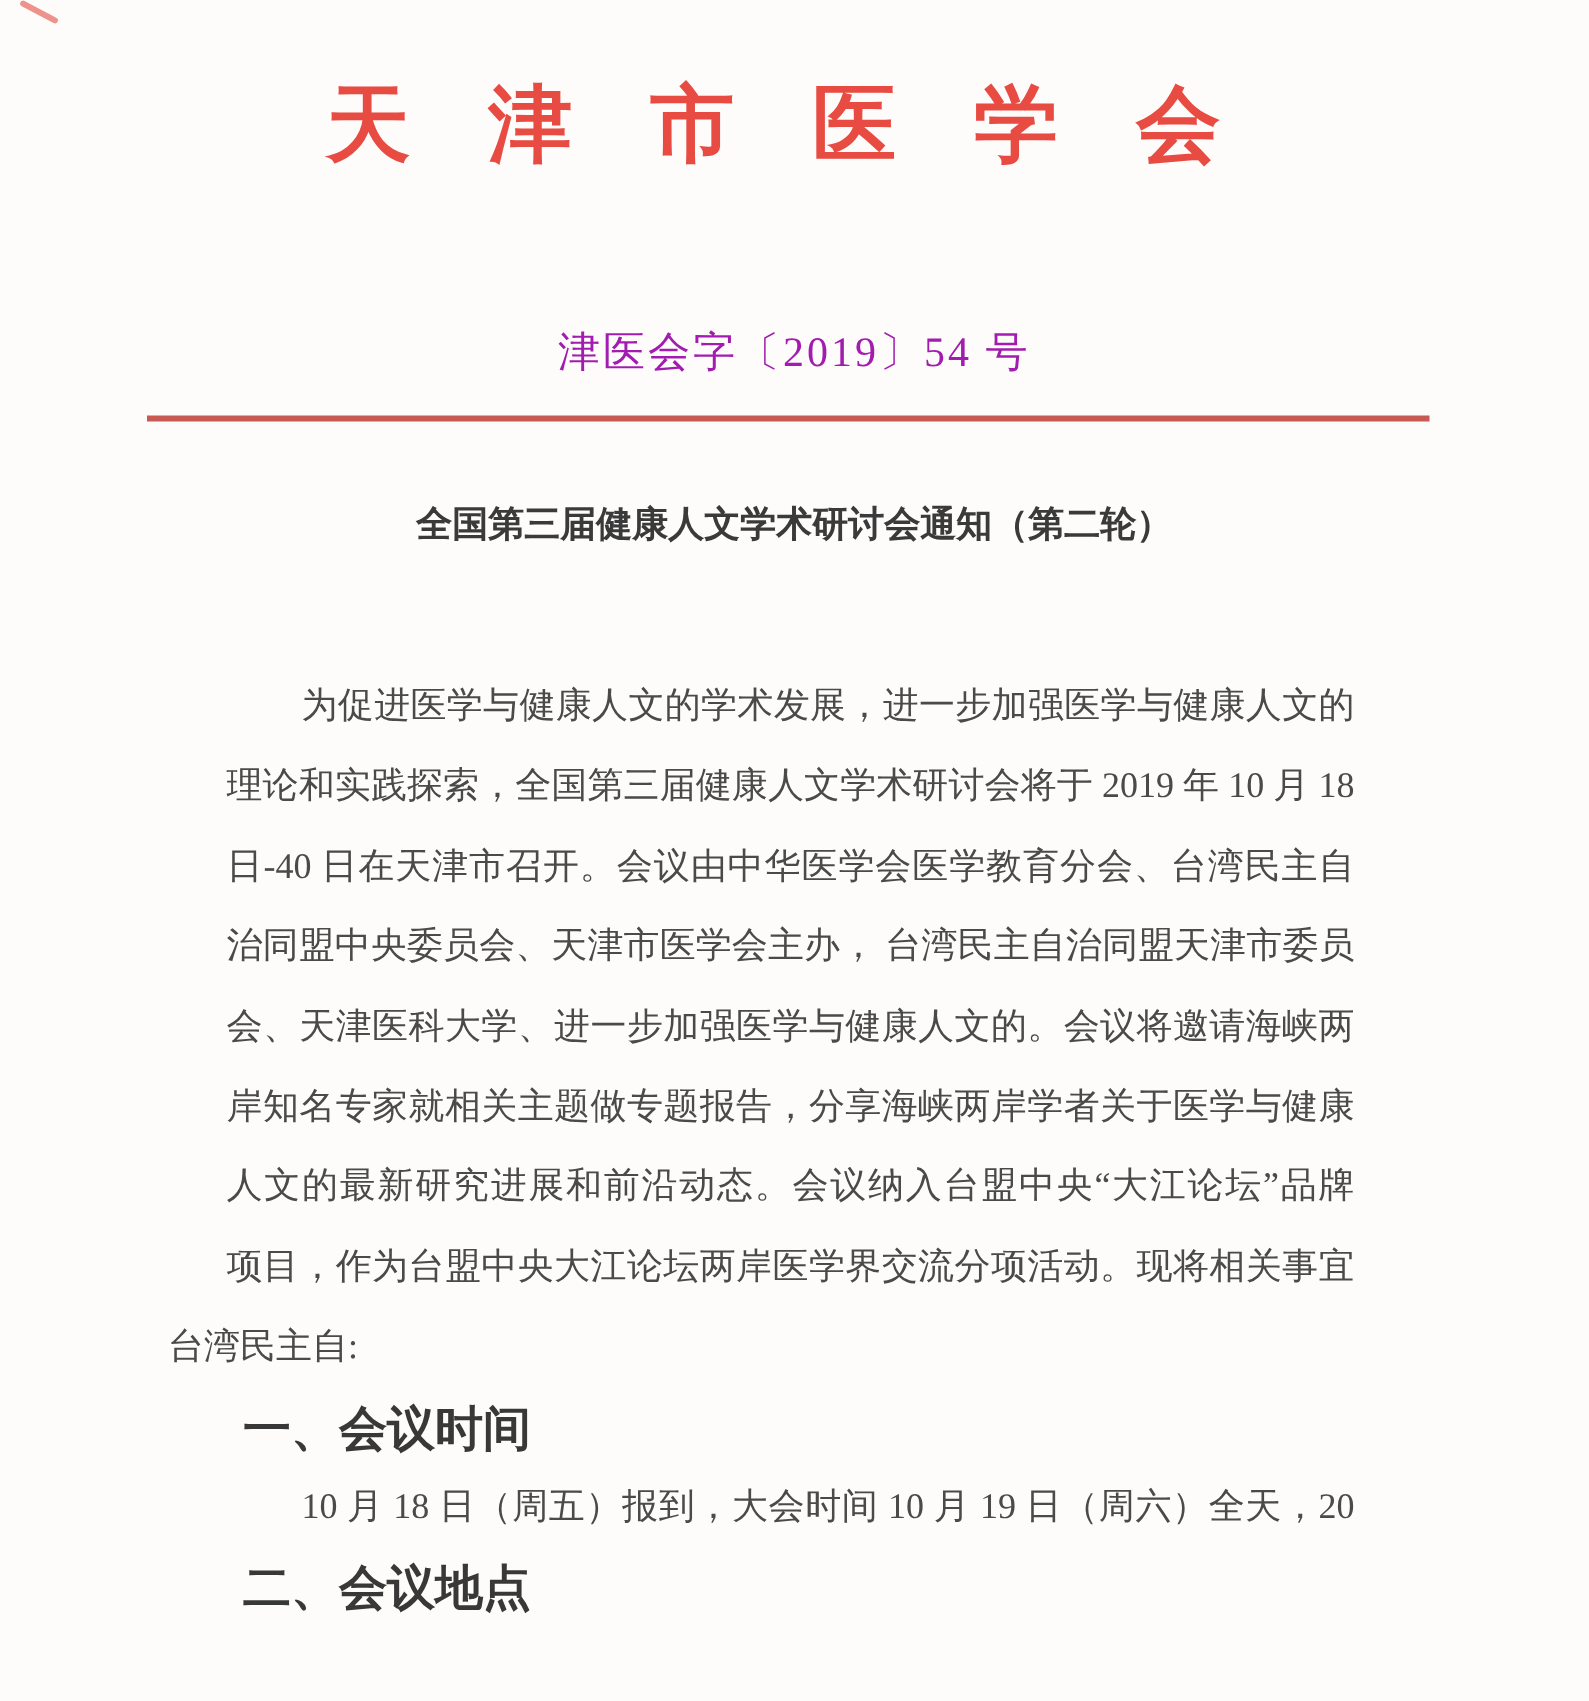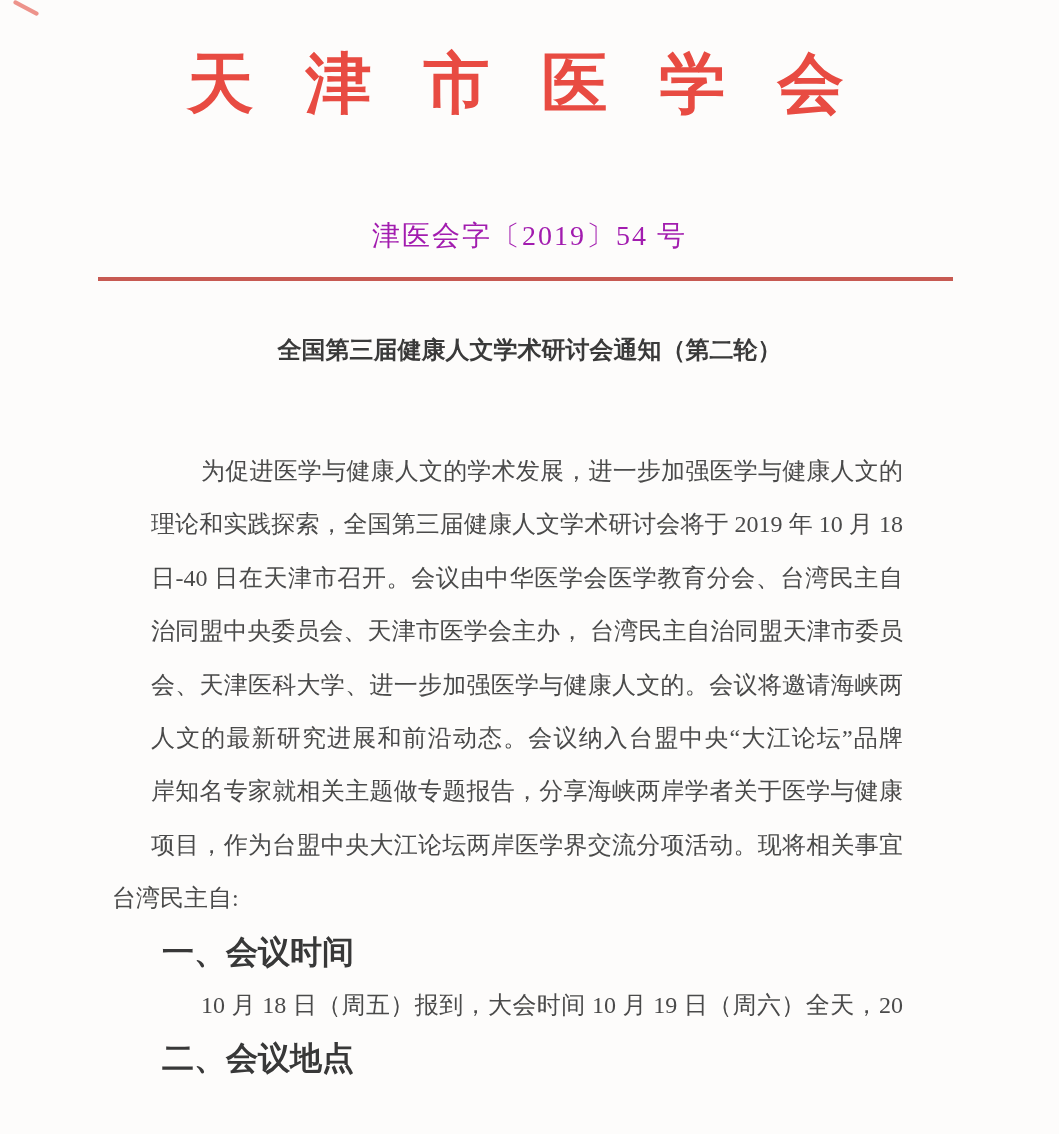--- a/index.html
+++ b/index.html
@@ -22,21 +22,21 @@
     width: 28px; height: 4px;
     background: #e8786f;
     transform: rotate(28deg);
     border-radius: 2px;
     opacity: .8;
   }
   .letterhead {
     position: absolute;
     top: 36px; left: 0; width: 100%;
     text-align: center;
-    font-size: 66px;
+    font-size: 56px;
     line-height: 96px;
     font-weight: bold;
     letter-spacing: 52px;
     padding-left: 24px;
     box-sizing: border-box;
     color: #e84b42;
     white-space: nowrap;
   }
   .doc-number {
     position: absolute;
@@ -103,21 +103,21 @@
   <div class="red-rule"></div>
 
   <div class="doc-title">全国第三届健康人文学术研讨会通知（第二轮）</div>
 
   <div class="body-block" id="body-lines">
       <div class="line indent fill">为促进医学与健康人文的学术发展，进一步加强医学与健康人文的</div>
       <div class="line fill">理论和实践探索，全国第三届健康人文学术研讨会将于 2019 年 10 月 18</div>
       <div class="line fill">日-40 日在天津市召开。会议由中华医学会医学教育分会、台湾民主自</div>
       <div class="line fill">治同盟中央委员会、天津市医学会主办， 台湾民主自治同盟天津市委员</div>
       <div class="line fill">会、天津医科大学、进一步加强医学与健康人文的。会议将邀请海峡两</div>
+      <div class="line fill">岸知名专家就相关主题做专题报告，分享海峡两岸学者关于医学与健康</div>
       <div class="line fill">人文的最新研究进展和前沿动态。会议纳入台盟中央“大江论坛”品牌</div>
-      <div class="line fill">岸知名专家就相关主题做专题报告，分享海峡两岸学者关于医学与健康</div>
       <div class="line fill">项目，作为台盟中央大江论坛两岸医学界交流分项活动。现将相关事宜</div>
       <div class="line">台湾民主自:</div>
       <div class="line heading">一、会议时间</div>
       <div class="line indent fill">10 月 18 日（周五）报到，大会时间 10 月 19 日（周六）全天，20</div>
       <div class="line heading">二、会议地点</div>
     </div>
 </div>
 
 </body></html>

